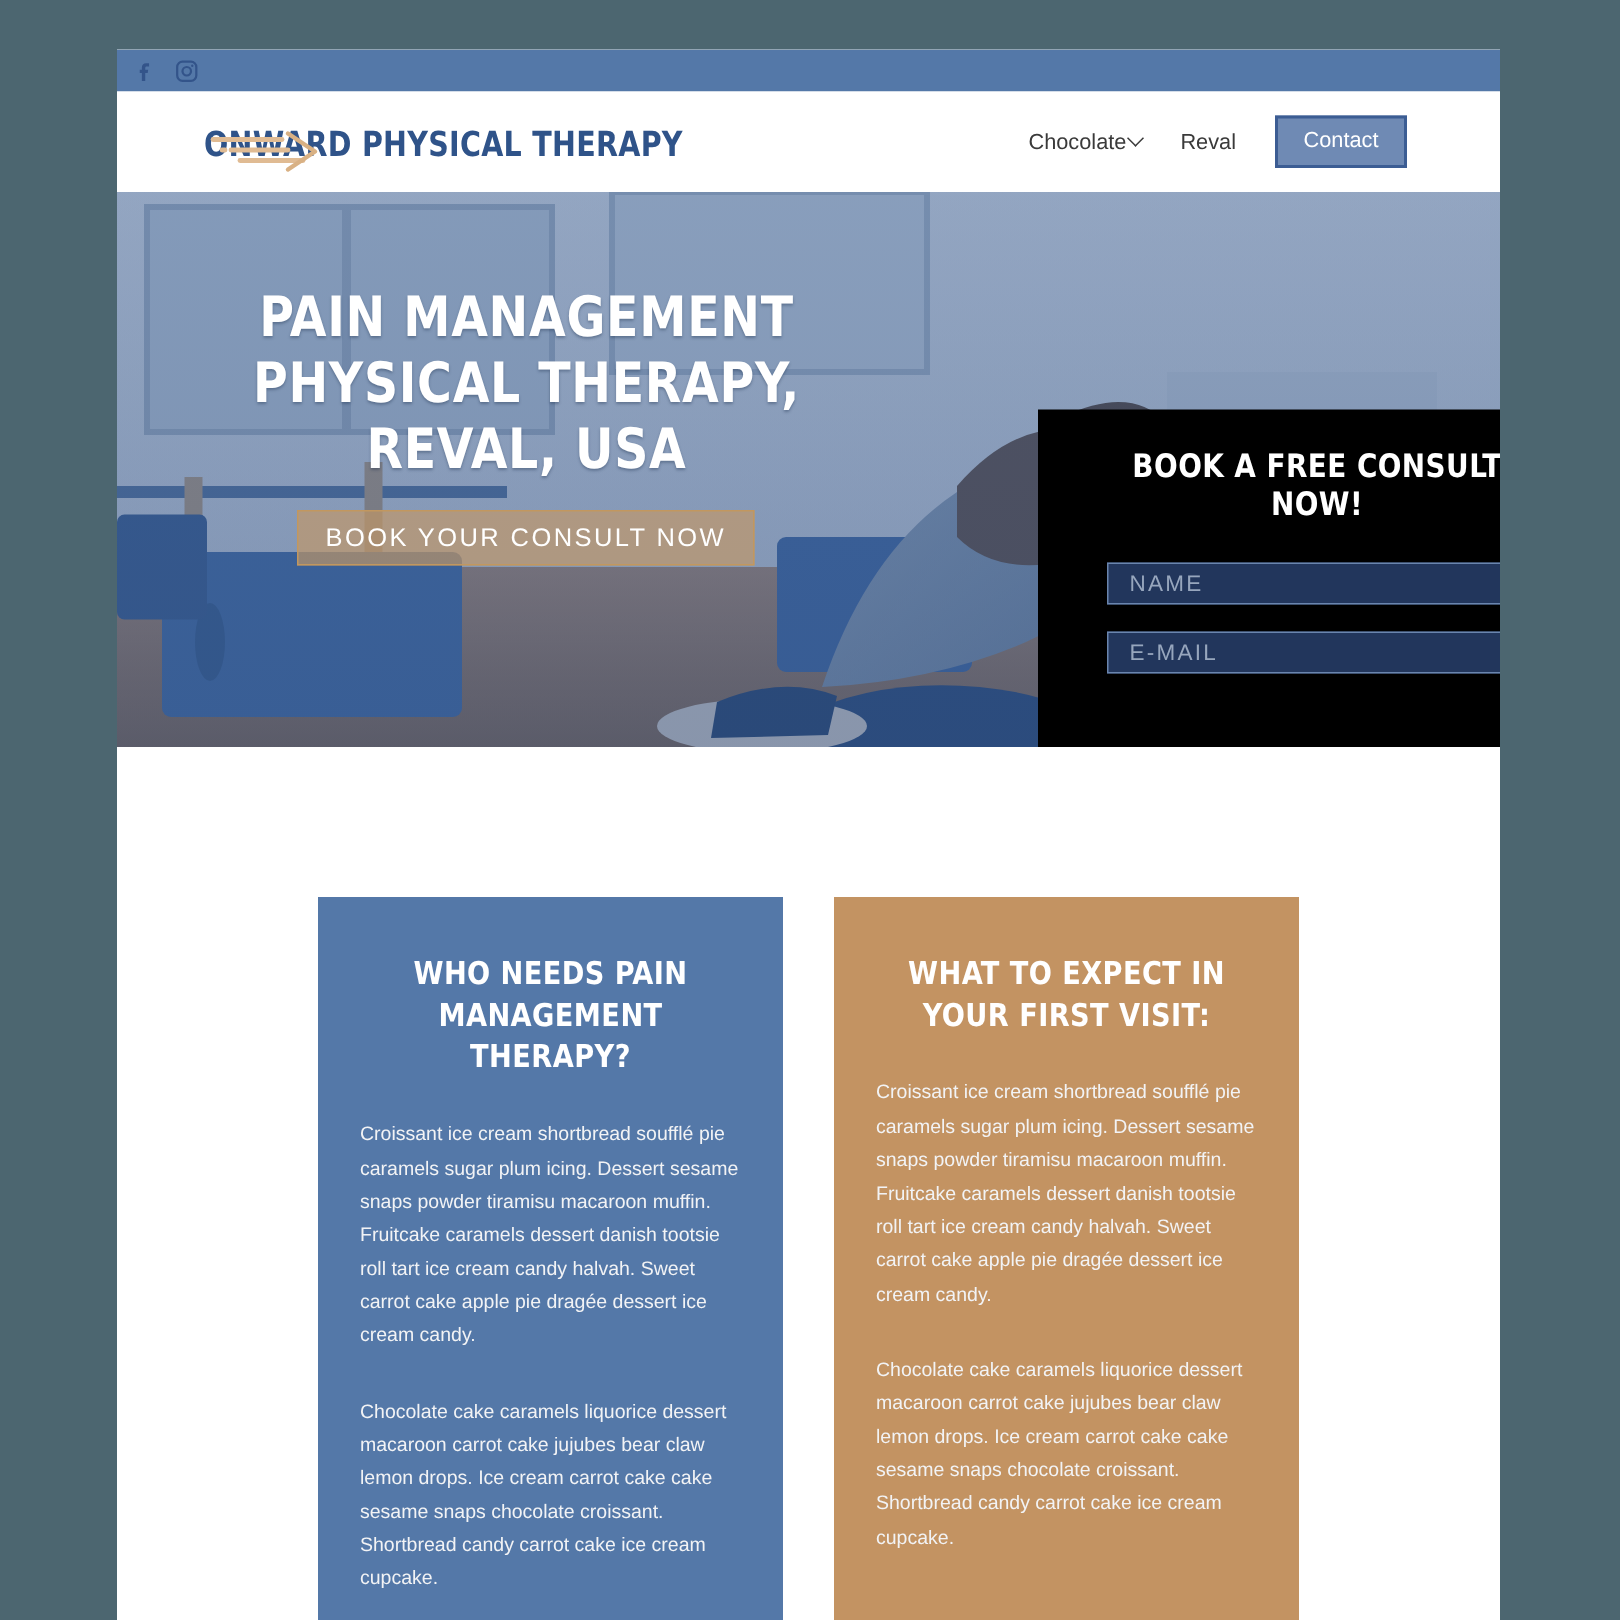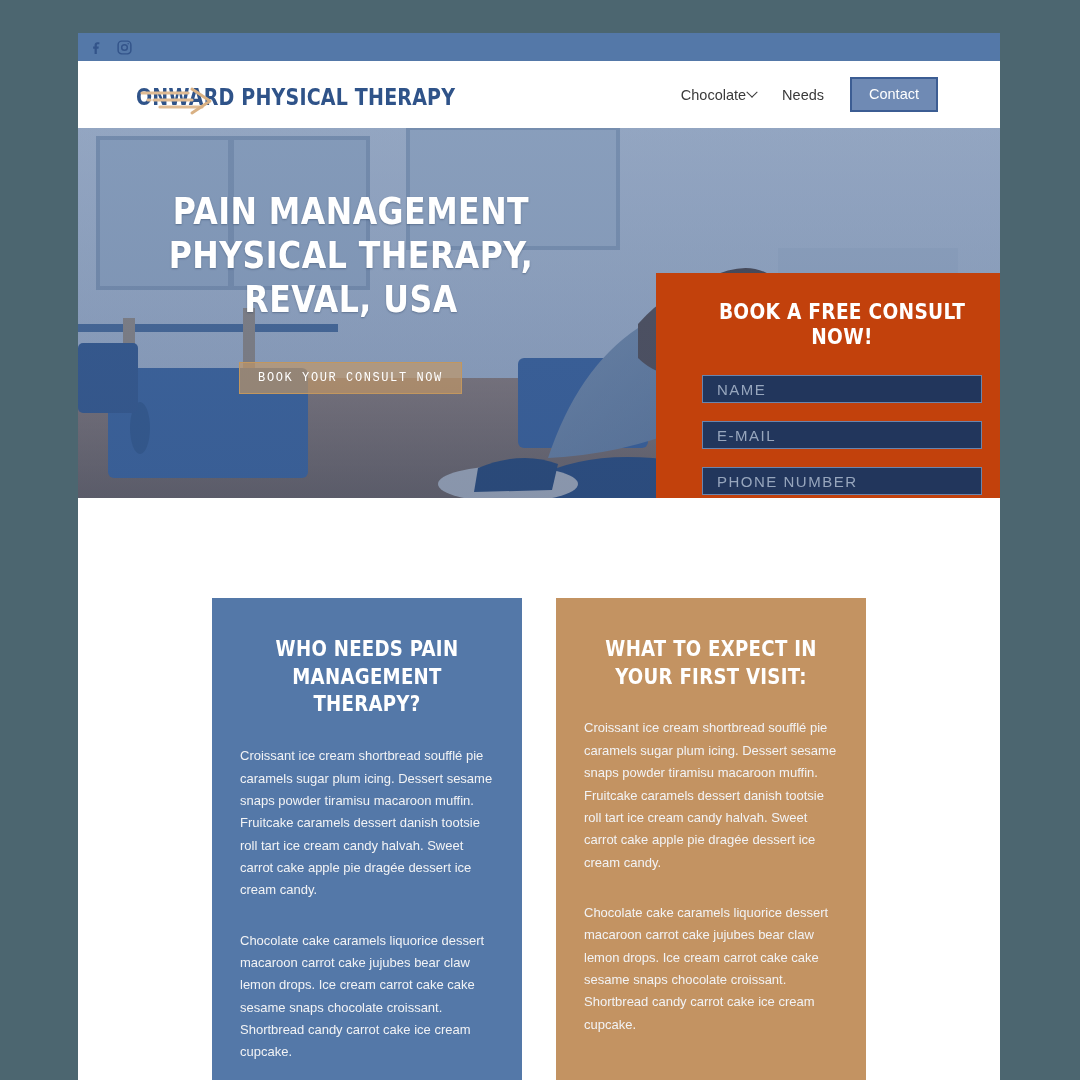--- a/index.html
+++ b/index.html
@@ -152,41 +152,39 @@
     line-height: 1.19;
     letter-spacing: 0.5px;
     color: #ffffff;
     text-align: center;
     text-transform: uppercase;
     width: 430px;
     text-shadow: 0 1px 2px rgba(20,40,70,0.35);
     transform: scaleX(0.95);
   }
   .hero-cta {
-    margin-top: 22px;
     background: rgba(196,152,101,0.66);
     border: 1.5px solid #c2975f;
     color: #ffffff;
-    font-size: 12px;
+    font-size: 17px;
     letter-spacing: 1.6px;
     text-transform: uppercase;
     padding: 9px 18px;
     cursor: pointer;
     line-height: 1;
-    font-family: Liberation Mono, monospace;
   }
 
   
   .consult-panel {
     position: absolute;
-    left: 578px;
+    left: 614px;
     top: 145px;
     width: 372px;
     height: 415px;
-    background: #c2410c;
+    background: #000000;
     z-index: 6;
     padding: 26px 46px 0 46px;
   }
   .consult-title {
     font-family: "DejaVu Sans Condensed", "Liberation Sans Narrow", "Liberation Sans", sans-serif;
     font-weight: bold;
     font-stretch: condensed;
     font-size: 21.5px;
     letter-spacing: 0.3px;
     color: #ffffff;
@@ -281,21 +279,21 @@
         <path d="M52 4 L70 16 L52 28" stroke="#d9b184" stroke-width="3" fill="none" stroke-linecap="round" stroke-linejoin="round"></path>
       </svg>
     </div>
 
     <div class="main-nav">
       <div class="nav-link">
         <span>Chocolate</span>
         <span class="chev"></span>
       </div>
       <div class="nav-link">
-        <span>Needs</span>
+        <span>Reval</span>
       </div>
       <button class="nav-contact-btn">Contact</button>
     </div>
   </div>
 
   <div class="hero">
     <svg class="hero-img" viewBox="0 0 922 370" preserveAspectRatio="xMidYMid slice" aria-hidden="true">
       <defs>
         <linearGradient id="wallG" x1="0" y1="0" x2="0" y2="1">
           <stop offset="0%" stop-color="#e9eef3"></stop>
@@ -338,21 +336,20 @@
 
     <div class="hero-content">
       <div class="hero-title">Pain Management Physical Therapy, Reval, USA</div>
       <button class="hero-cta">Book Your Consult Now</button>
     </div>
 
     <div class="consult-panel">
       <div class="consult-title">Book a Free Consult Now!</div>
       <input class="field" type="text" placeholder="NAME" style="">
       <input class="field" type="text" placeholder="E-MAIL" style="">
-      <input class="field" type="text" placeholder="PHONE NUMBER" style="">
 
     </div>
   </div>
 
   <div class="cards-section">
     <div class="info-card card-blue">
       <div class="card-title">Who Needs Pain Management Therapy?</div>
       <div class="card-para">Croissant ice cream shortbread soufflé pie caramels sugar plum icing. Dessert sesame snaps powder tiramisu macaroon muffin. Fruitcake caramels dessert danish tootsie roll tart ice cream candy halvah. Sweet carrot cake apple pie dragée dessert ice cream candy.</div>
       <div class="card-para">Chocolate cake caramels liquorice dessert macaroon carrot cake jujubes bear claw lemon drops. Ice cream carrot cake cake sesame snaps chocolate croissant. Shortbread candy carrot cake ice cream cupcake.</div>
     </div>

